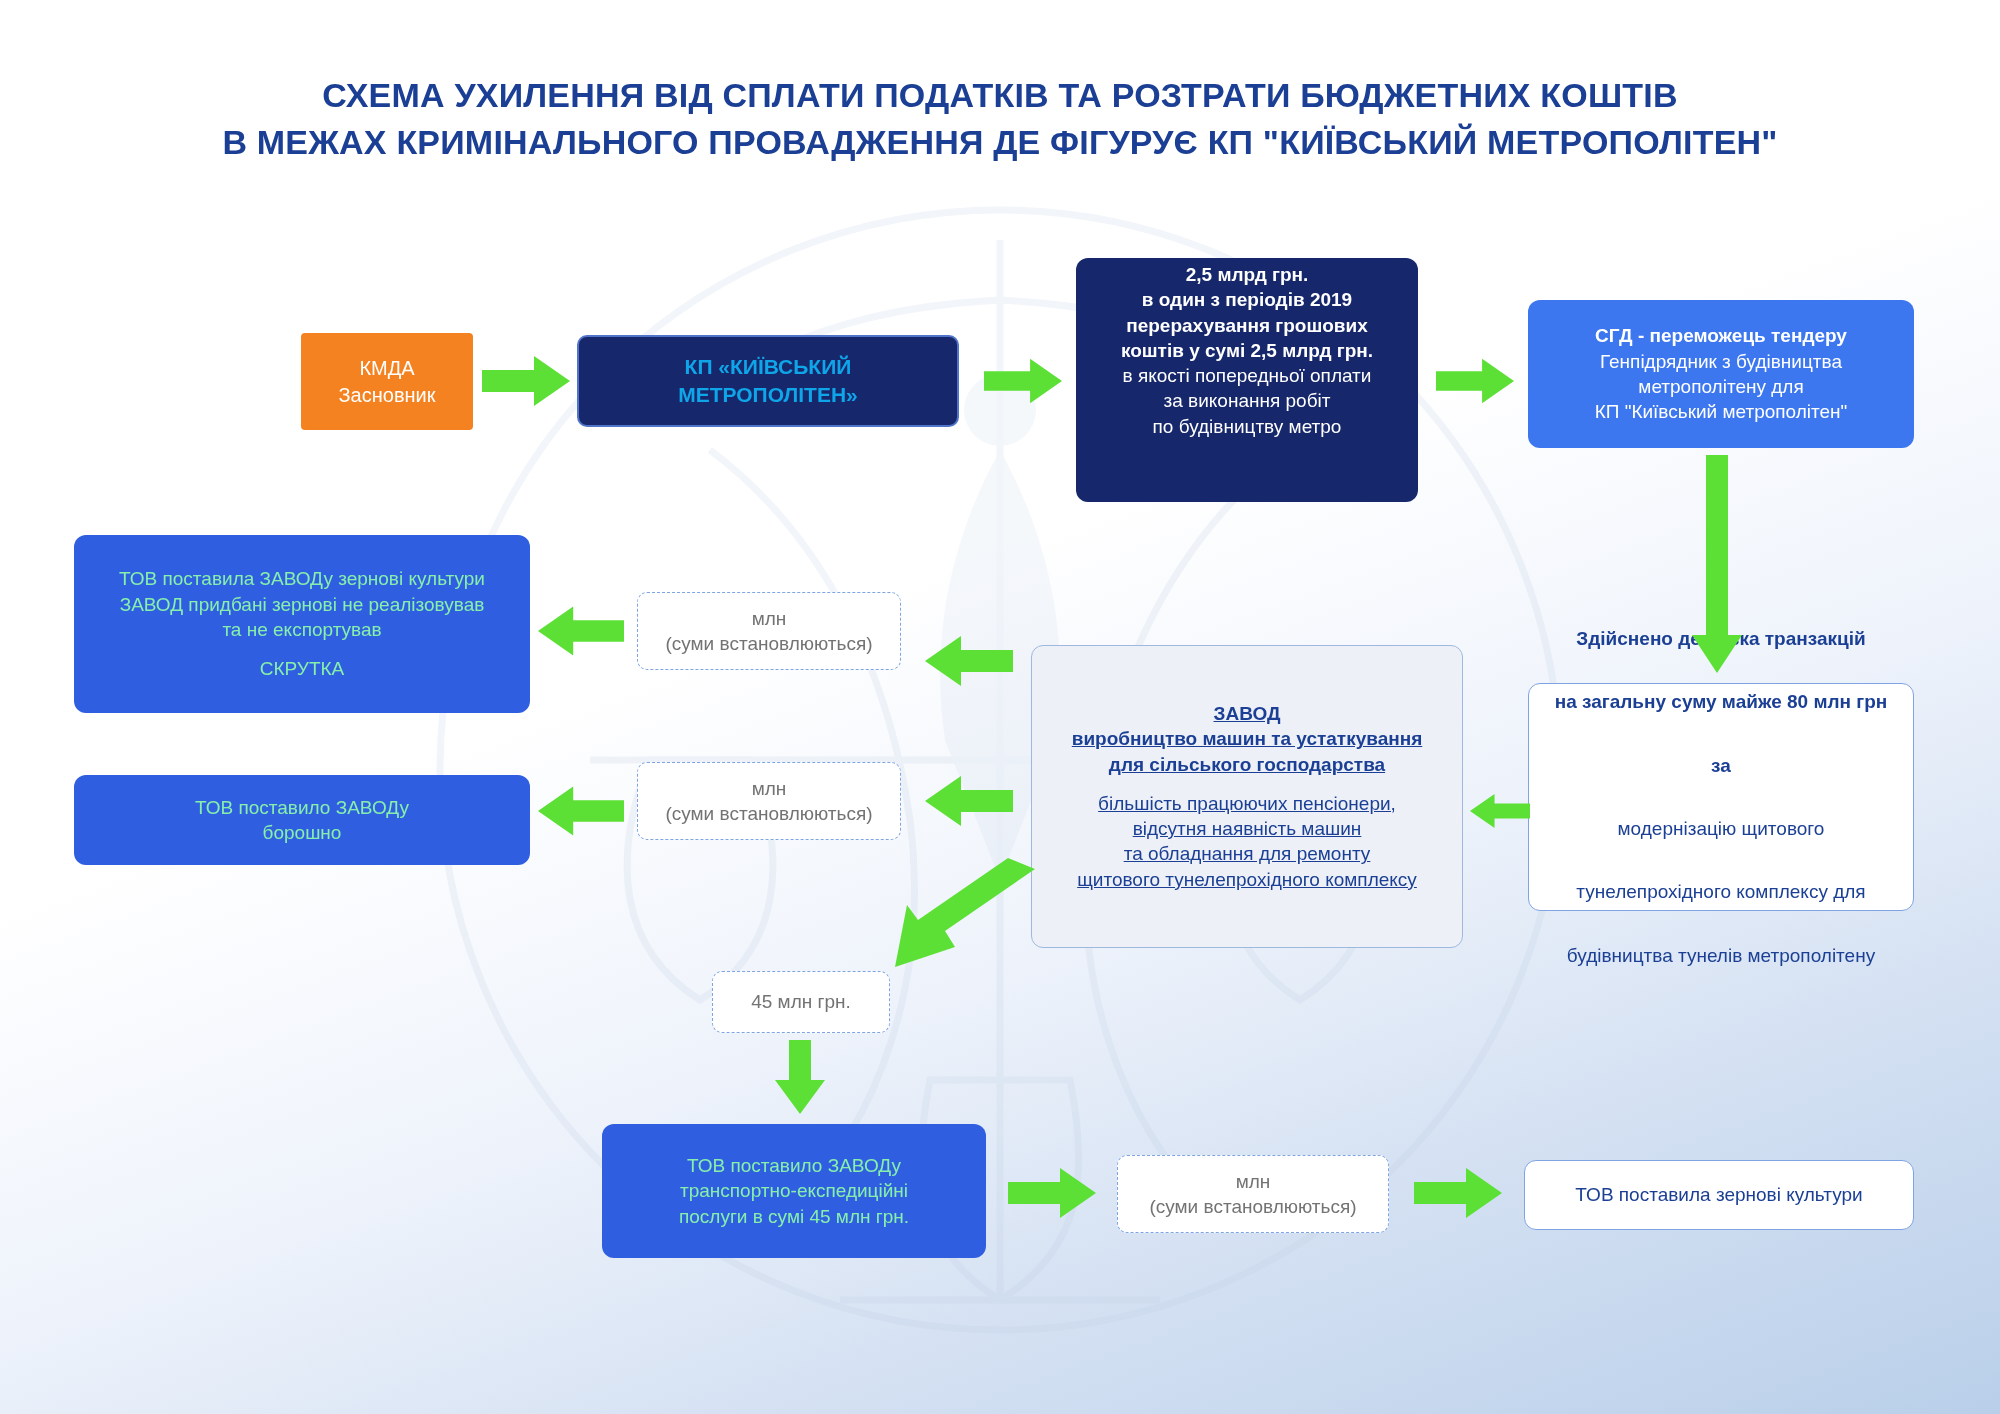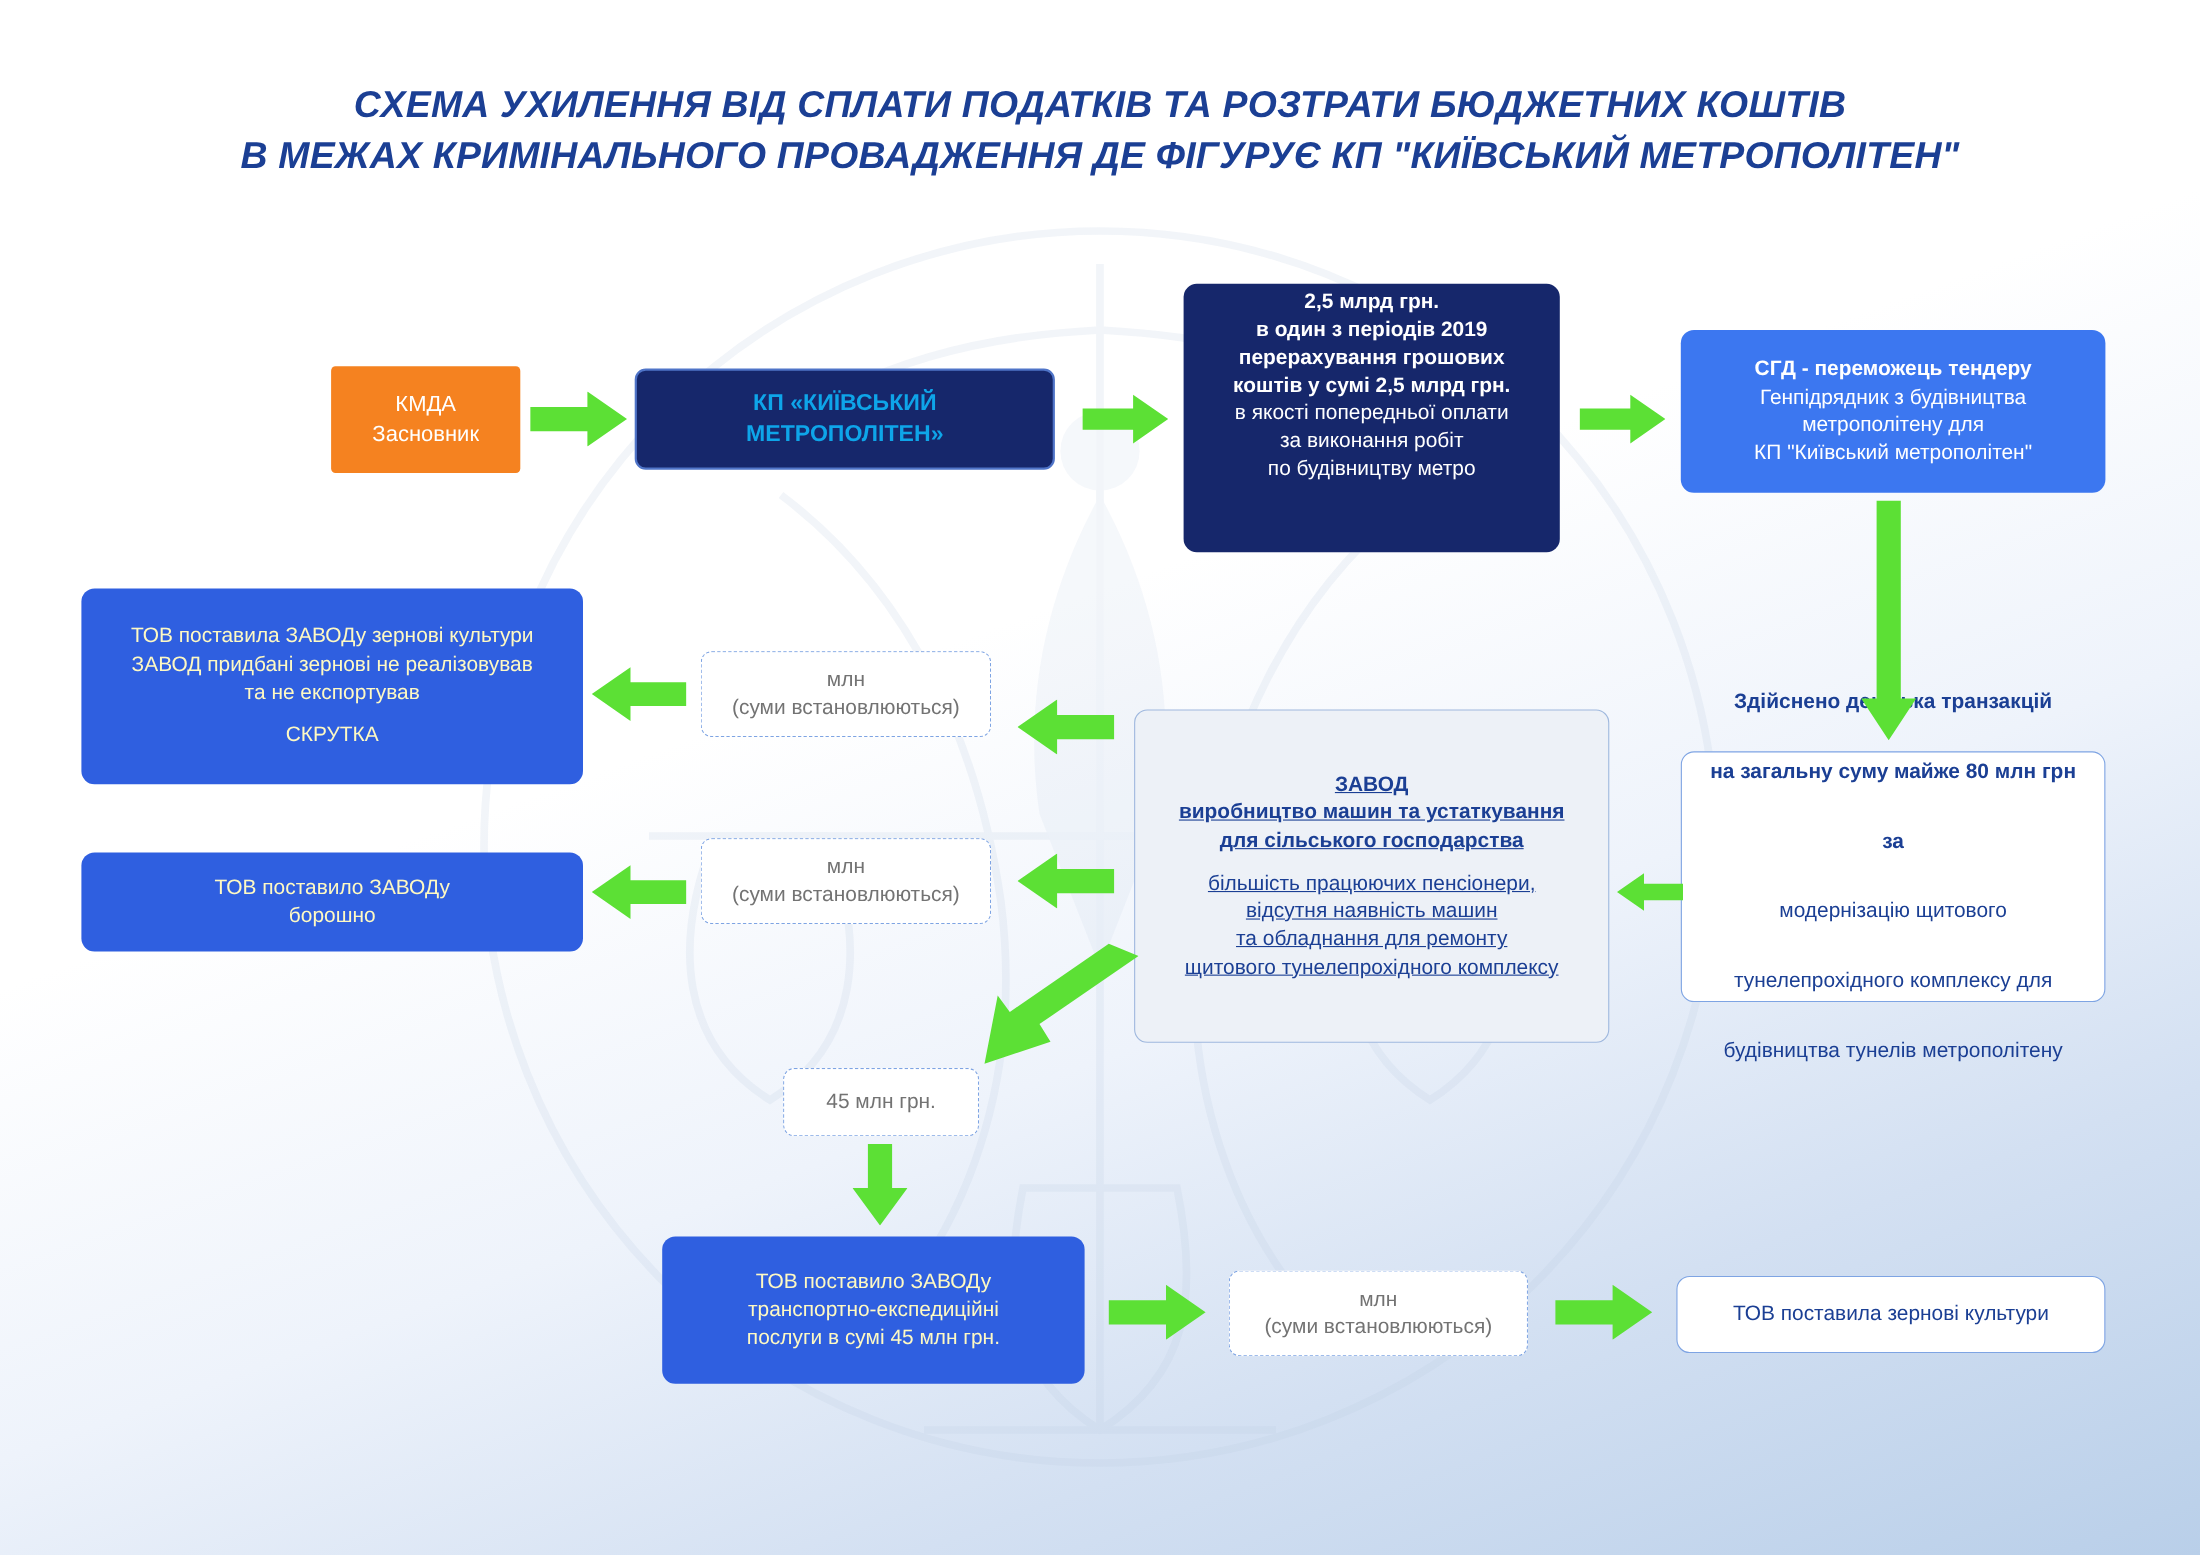--- a/index.html
+++ b/index.html
@@ -32,21 +32,20 @@
     position: absolute;
     left: 0;
     top: 72px;
     width: 2000px;
     text-align: center;
     color: #1b3f94;
     font-size: 34px;
     font-weight: bold;
     line-height: 1.38;
     letter-spacing: 0.2px;
-    font-style: italic;
   }
 
   
   .node {
     position: absolute;
     box-sizing: border-box;
     display: flex;
     flex-direction: column;
     align-items: center;
     justify-content: center;
@@ -71,21 +70,21 @@
     border: 2px solid #4f74c8;
   }
   .n-navy2 {
     background: #16276b;
     color: #ffffff;
     font-size: 19px;
     border-radius: 12px;
   }
   .n-blue {
     background: #2f5fe0;
-    color: #fef9c3;
+    color: #86efac;
     font-size: 19px;
     border-radius: 12px;
   }
   .n-lightblue {
     background: #3c77f0;
     color: #ffffff;
     font-size: 19px;
     border-radius: 12px;
   }
   .n-outline {

